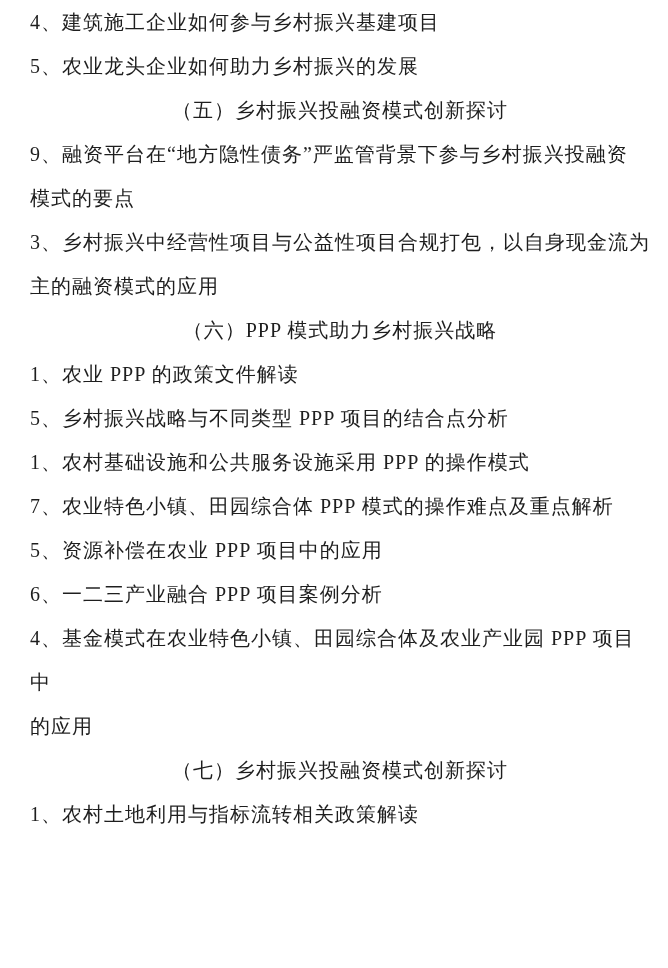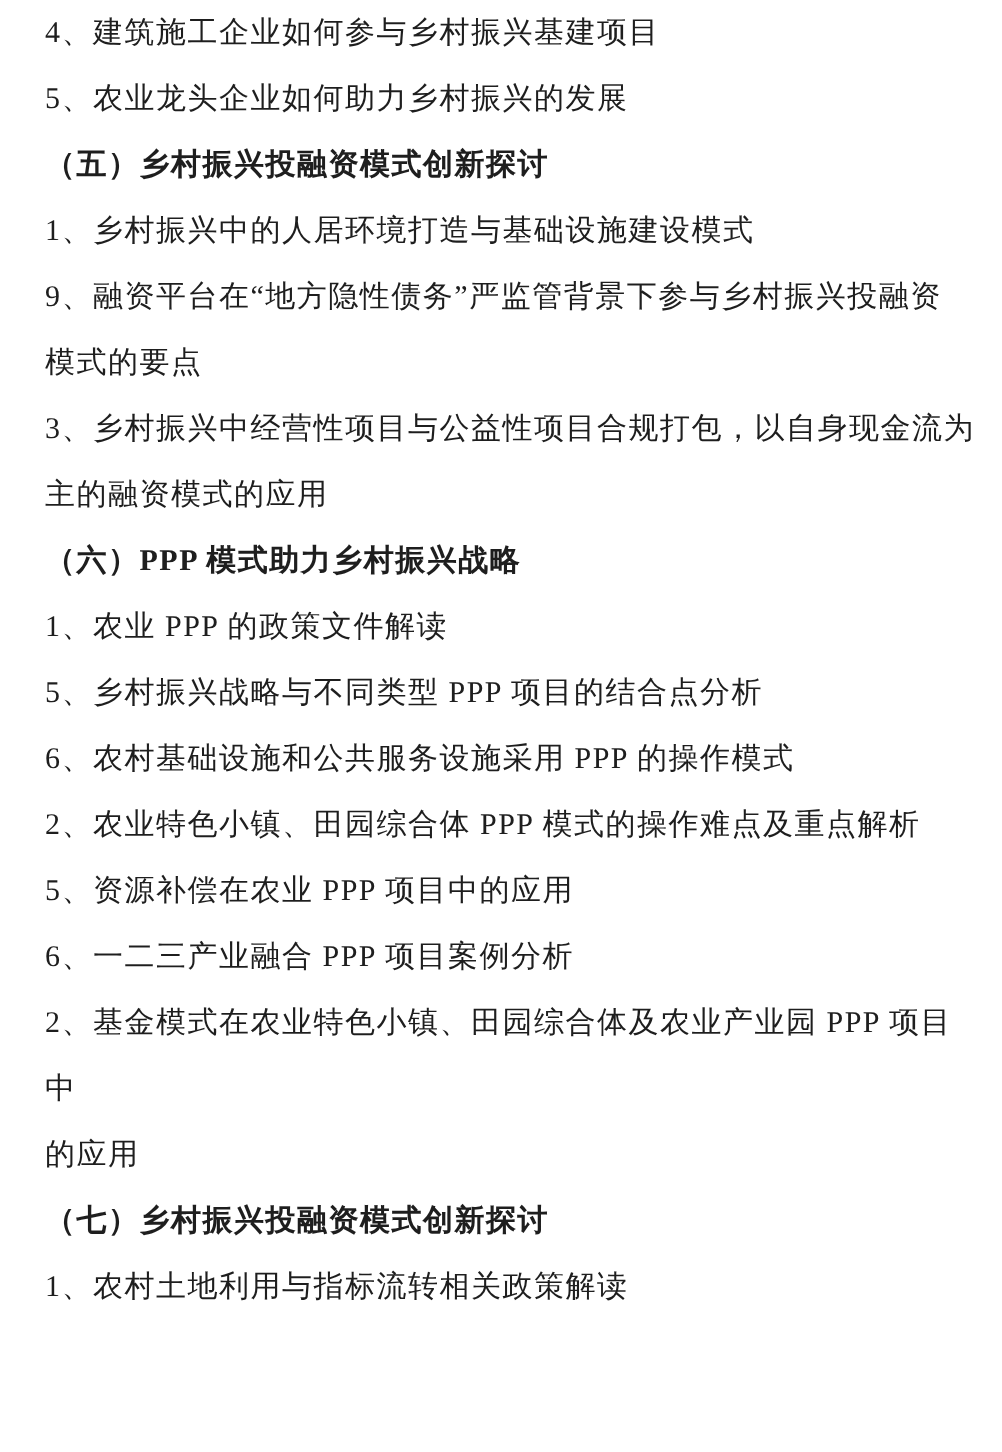--- a/index.html
+++ b/index.html
@@ -22,41 +22,41 @@
   .doc-content p {
     margin: 0;
     font-family: "Liberation Serif", "DejaVu Serif", serif;
     font-size: 20px;
     line-height: 44px;
     letter-spacing: 1px;
     color: #1e1e1e;
     white-space: pre-line;
   }
   .doc-content p.heading {
-    font-weight: 700;
+    font-weight: 400;
+    text-align: center;
   }
 </style>
 </head>
 <body>
 
 <div class="page">
   <div class="doc-content">
       <p class="item">4、建筑施工企业如何参与乡村振兴基建项目</p>
       <p class="item">5、农业龙头企业如何助力乡村振兴的发展</p>
       <p class="heading">（五）乡村振兴投融资模式创新探讨</p>
-      <p class="item">1、乡村振兴中的人居环境打造与基础设施建设模式</p>
       <p class="item">9、融资平台在“地方隐性债务”严监管背景下参与乡村振兴投融资
 模式的要点</p>
       <p class="item">3、乡村振兴中经营性项目与公益性项目合规打包，以自身现金流为
 主的融资模式的应用</p>
       <p class="heading">（六）PPP 模式助力乡村振兴战略</p>
       <p class="item">1、农业 PPP 的政策文件解读</p>
       <p class="item">5、乡村振兴战略与不同类型 PPP 项目的结合点分析</p>
-      <p class="item">6、农村基础设施和公共服务设施采用 PPP 的操作模式</p>
-      <p class="item">2、农业特色小镇、田园综合体 PPP 模式的操作难点及重点解析</p>
+      <p class="item">1、农村基础设施和公共服务设施采用 PPP 的操作模式</p>
+      <p class="item">7、农业特色小镇、田园综合体 PPP 模式的操作难点及重点解析</p>
       <p class="item">5、资源补偿在农业 PPP 项目中的应用</p>
       <p class="item">6、一二三产业融合 PPP 项目案例分析</p>
-      <p class="item">2、基金模式在农业特色小镇、田园综合体及农业产业园 PPP 项目中
+      <p class="item">4、基金模式在农业特色小镇、田园综合体及农业产业园 PPP 项目中
 的应用</p>
       <p class="heading">（七）乡村振兴投融资模式创新探讨</p>
       <p class="item">1、农村土地利用与指标流转相关政策解读</p>
     </div>
 </div>
 
 </body></html>

